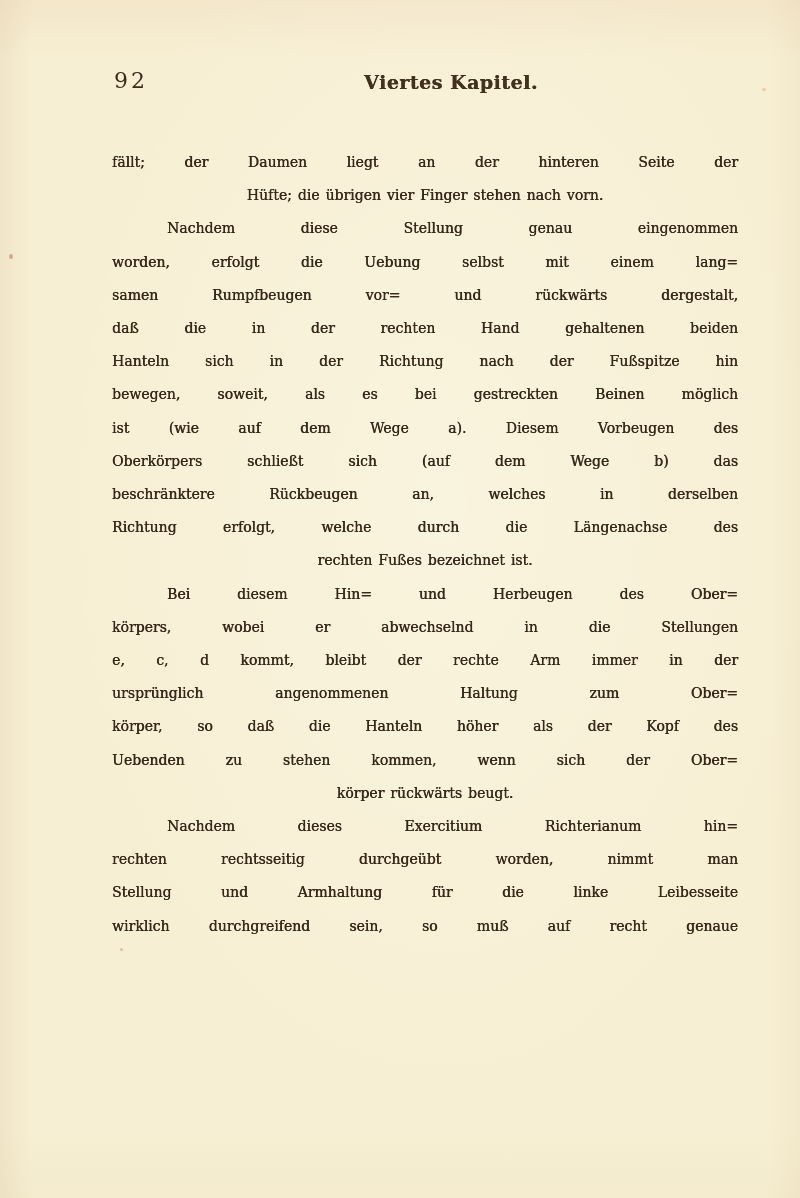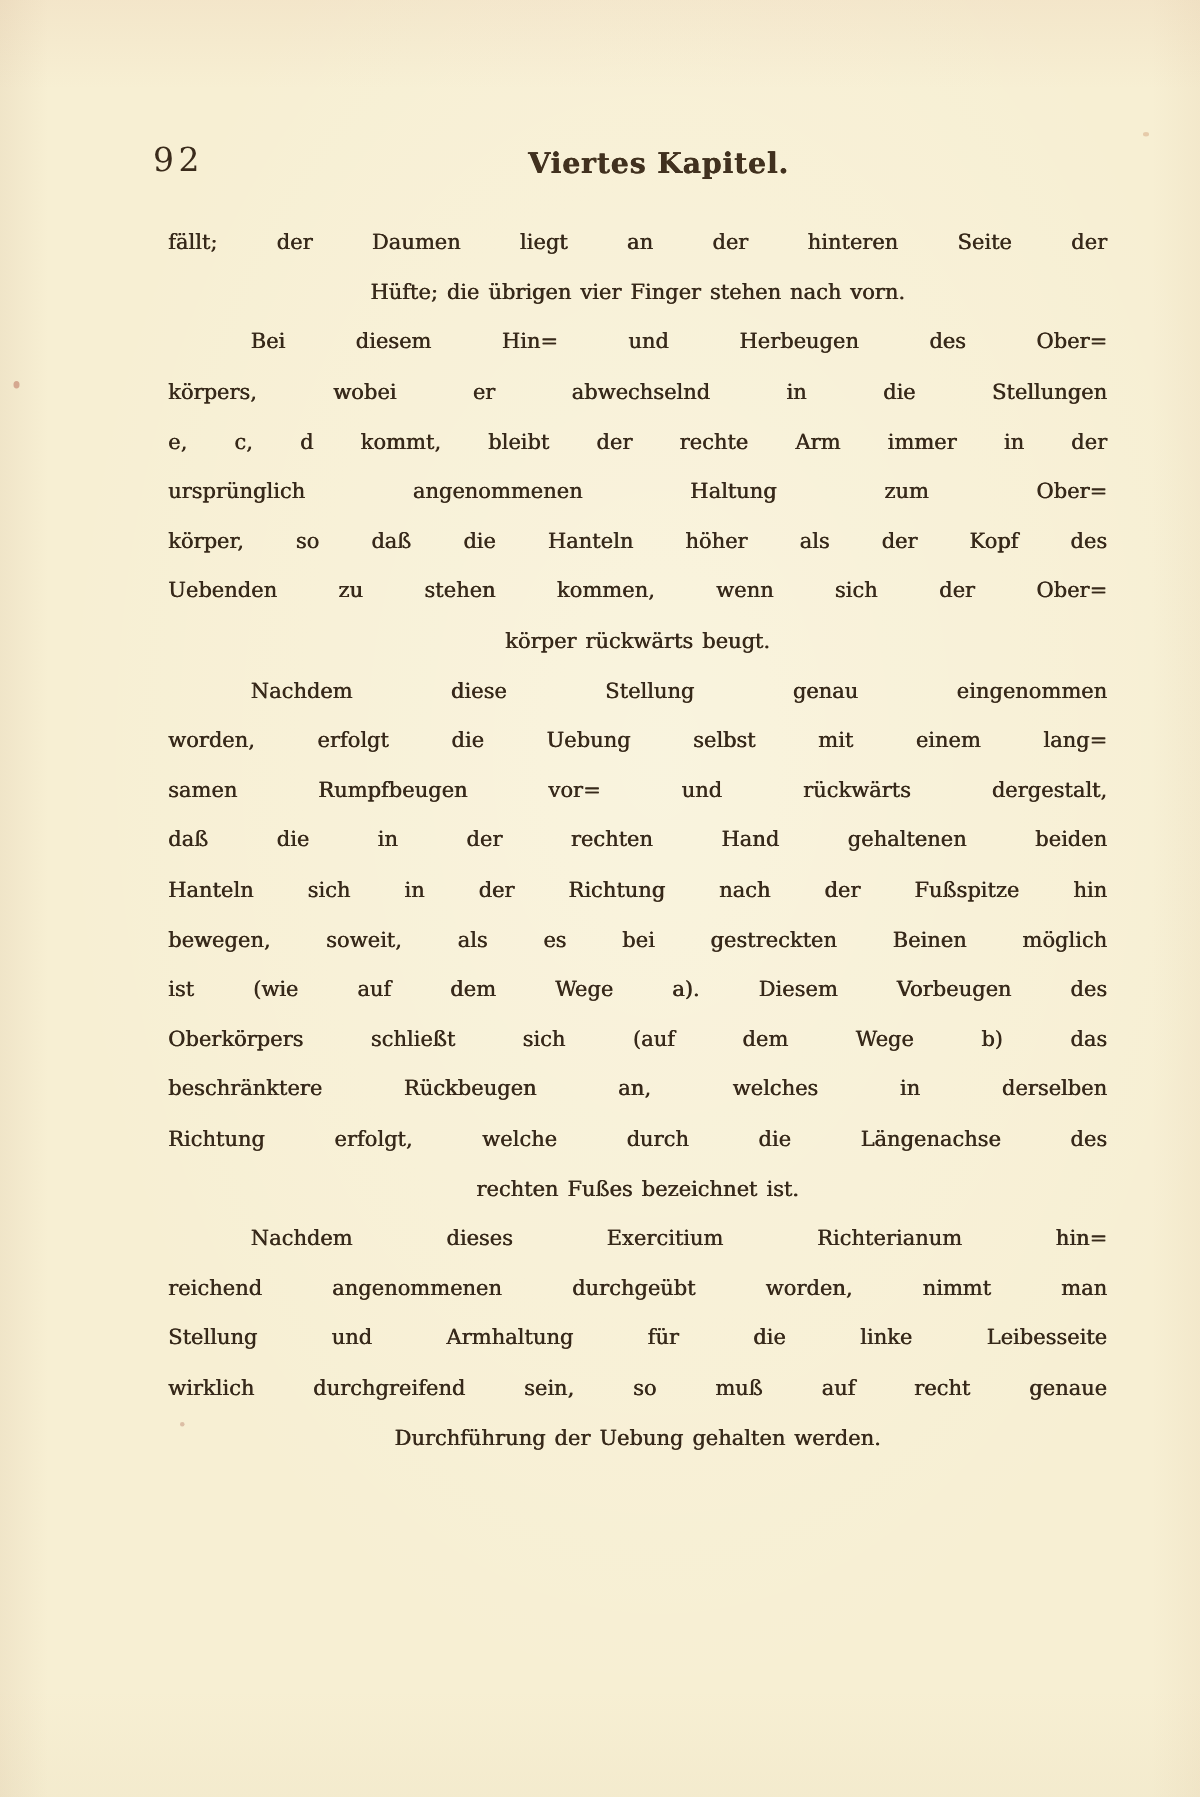--- a/index.html
+++ b/index.html
@@ -25,25 +25,24 @@
     position: absolute;
     border-radius: 50%;
     pointer-events: none;
   }
   .speck.s1 { left: 9px;  top: 254px; width: 4px; height: 5px; background: rgba(178,92,70,0.45); }
   .speck.s2 { left: 120px; top: 948px; width: 3px; height: 3px; background: rgba(170,100,80,0.35); }
   .speck.s3 { left: 762px; top: 88px;  width: 4px; height: 3px; background: rgba(205,150,110,0.40); }
 
   .header {
     position: absolute;
-    left: 100px;
+    left: 112px;
     top: 66px;
     width: 626px;
     height: 32px;
-    margin-top: 27px;
   }
   .pagenum {
     position: absolute;
     left: 2px;
     top: 2px;
     font-size: 22px;
     letter-spacing: 3px;
     color: #3a2b1b;
   }
   .running {
@@ -95,45 +94,44 @@
   </div>
 
   <div class="textblock">
 
     <p class="para">
       <span class="line j">fällt; der Daumen liegt an der hinteren Seite der</span>
       <span class="line end">Hüfte; die übrigen vier Finger stehen nach vorn.</span>
     </p>
 
     <p class="para">
-      <span class="line j ind">Bei diesem Hin= und Herbeugen des Ober=</span>
-      <span class="line j">körpers, wobei er abwechselnd in die Stellungen</span>
-      <span class="line j">e, c, d kommt, bleibt der rechte Arm immer in der</span>
-      <span class="line j">ursprünglich angenommenen Haltung zum Ober=</span>
-      <span class="line j">körper, so daß die Hanteln höher als der Kopf des</span>
-      <span class="line j">Uebenden zu stehen kommen, wenn sich der Ober=</span>
-      <span class="line end">körper rückwärts beugt.</span>
-    </p>
-
-    <p class="para">
       <span class="line j ind">Nachdem diese Stellung genau eingenommen</span>
       <span class="line j">worden, erfolgt die Uebung selbst mit einem lang=</span>
       <span class="line j">samen Rumpfbeugen vor= und rückwärts dergestalt,</span>
       <span class="line j">daß die in der rechten Hand gehaltenen beiden</span>
       <span class="line j">Hanteln sich in der Richtung nach der Fußspitze hin</span>
       <span class="line j">bewegen, soweit, als es bei gestreckten Beinen möglich</span>
       <span class="line j">ist (wie auf dem Wege a).  Diesem Vorbeugen des</span>
       <span class="line j">Oberkörpers schließt sich (auf dem Wege b) das</span>
       <span class="line j">beschränktere Rückbeugen an, welches in derselben</span>
       <span class="line j">Richtung erfolgt, welche durch die Längenachse des</span>
       <span class="line end">rechten Fußes bezeichnet ist.</span>
     </p>
 
     <p class="para">
+      <span class="line j ind">Bei diesem Hin= und Herbeugen des Ober=</span>
+      <span class="line j">körpers, wobei er abwechselnd in die Stellungen</span>
+      <span class="line j">e, c, d kommt, bleibt der rechte Arm immer in der</span>
+      <span class="line j">ursprünglich angenommenen Haltung zum Ober=</span>
+      <span class="line j">körper, so daß die Hanteln höher als der Kopf des</span>
+      <span class="line j">Uebenden zu stehen kommen, wenn sich der Ober=</span>
+      <span class="line end">körper rückwärts beugt.</span>
+    </p>
+
+    <p class="para">
       <span class="line j ind">Nachdem dieses Exercitium Richterianum hin=</span>
-      <span class="line j">reichend angenommenen durchgeübt worden, nimmt man</span>
+      <span class="line j">rechten rechtsseitig durchgeübt worden, nimmt man</span>
       <span class="line j">Stellung und Armhaltung für die linke Leibesseite</span>
       <span class="line j">wirklich durchgreifend sein, so muß auf recht genaue</span>
-      <span class="line end">Durchführung der Uebung gehalten werden.</span>
     </p>
 
   </div>
 </div>
 
 </body></html>

